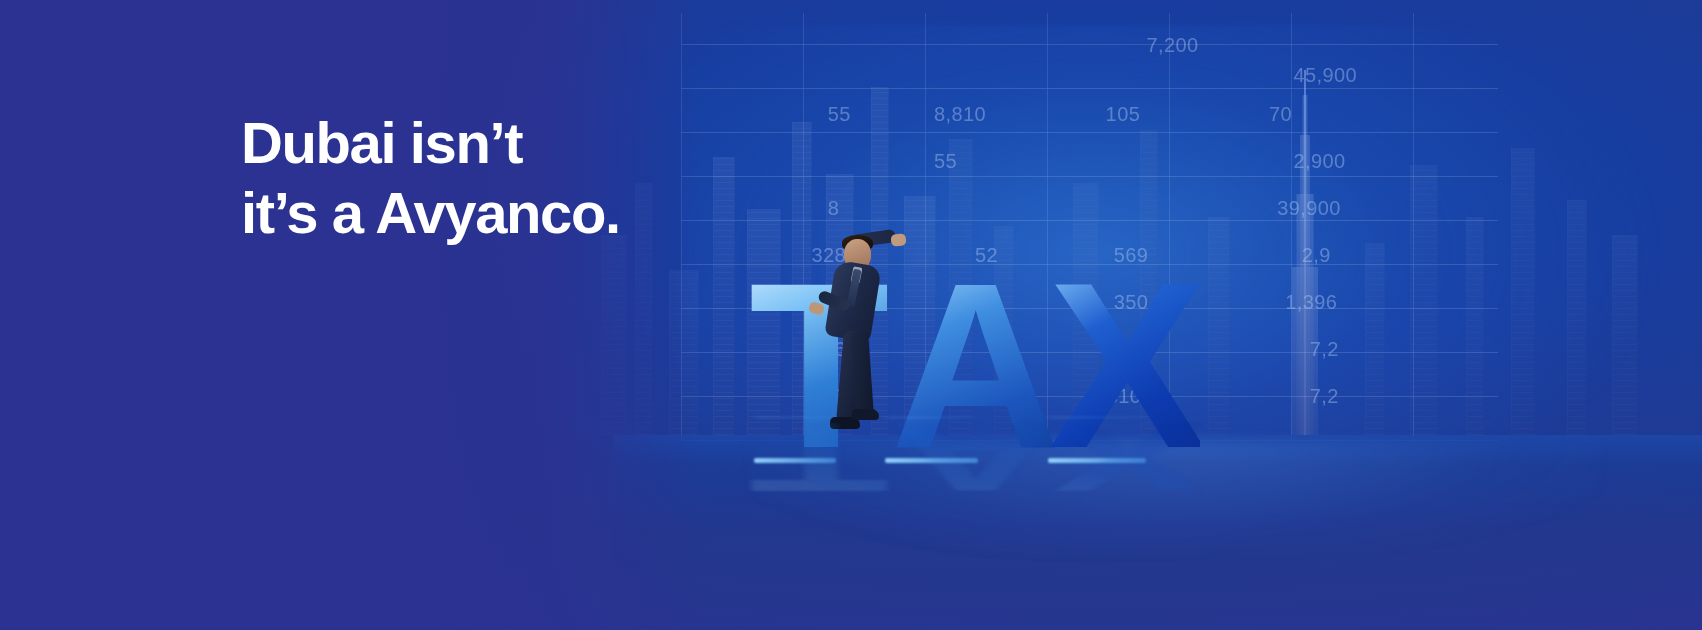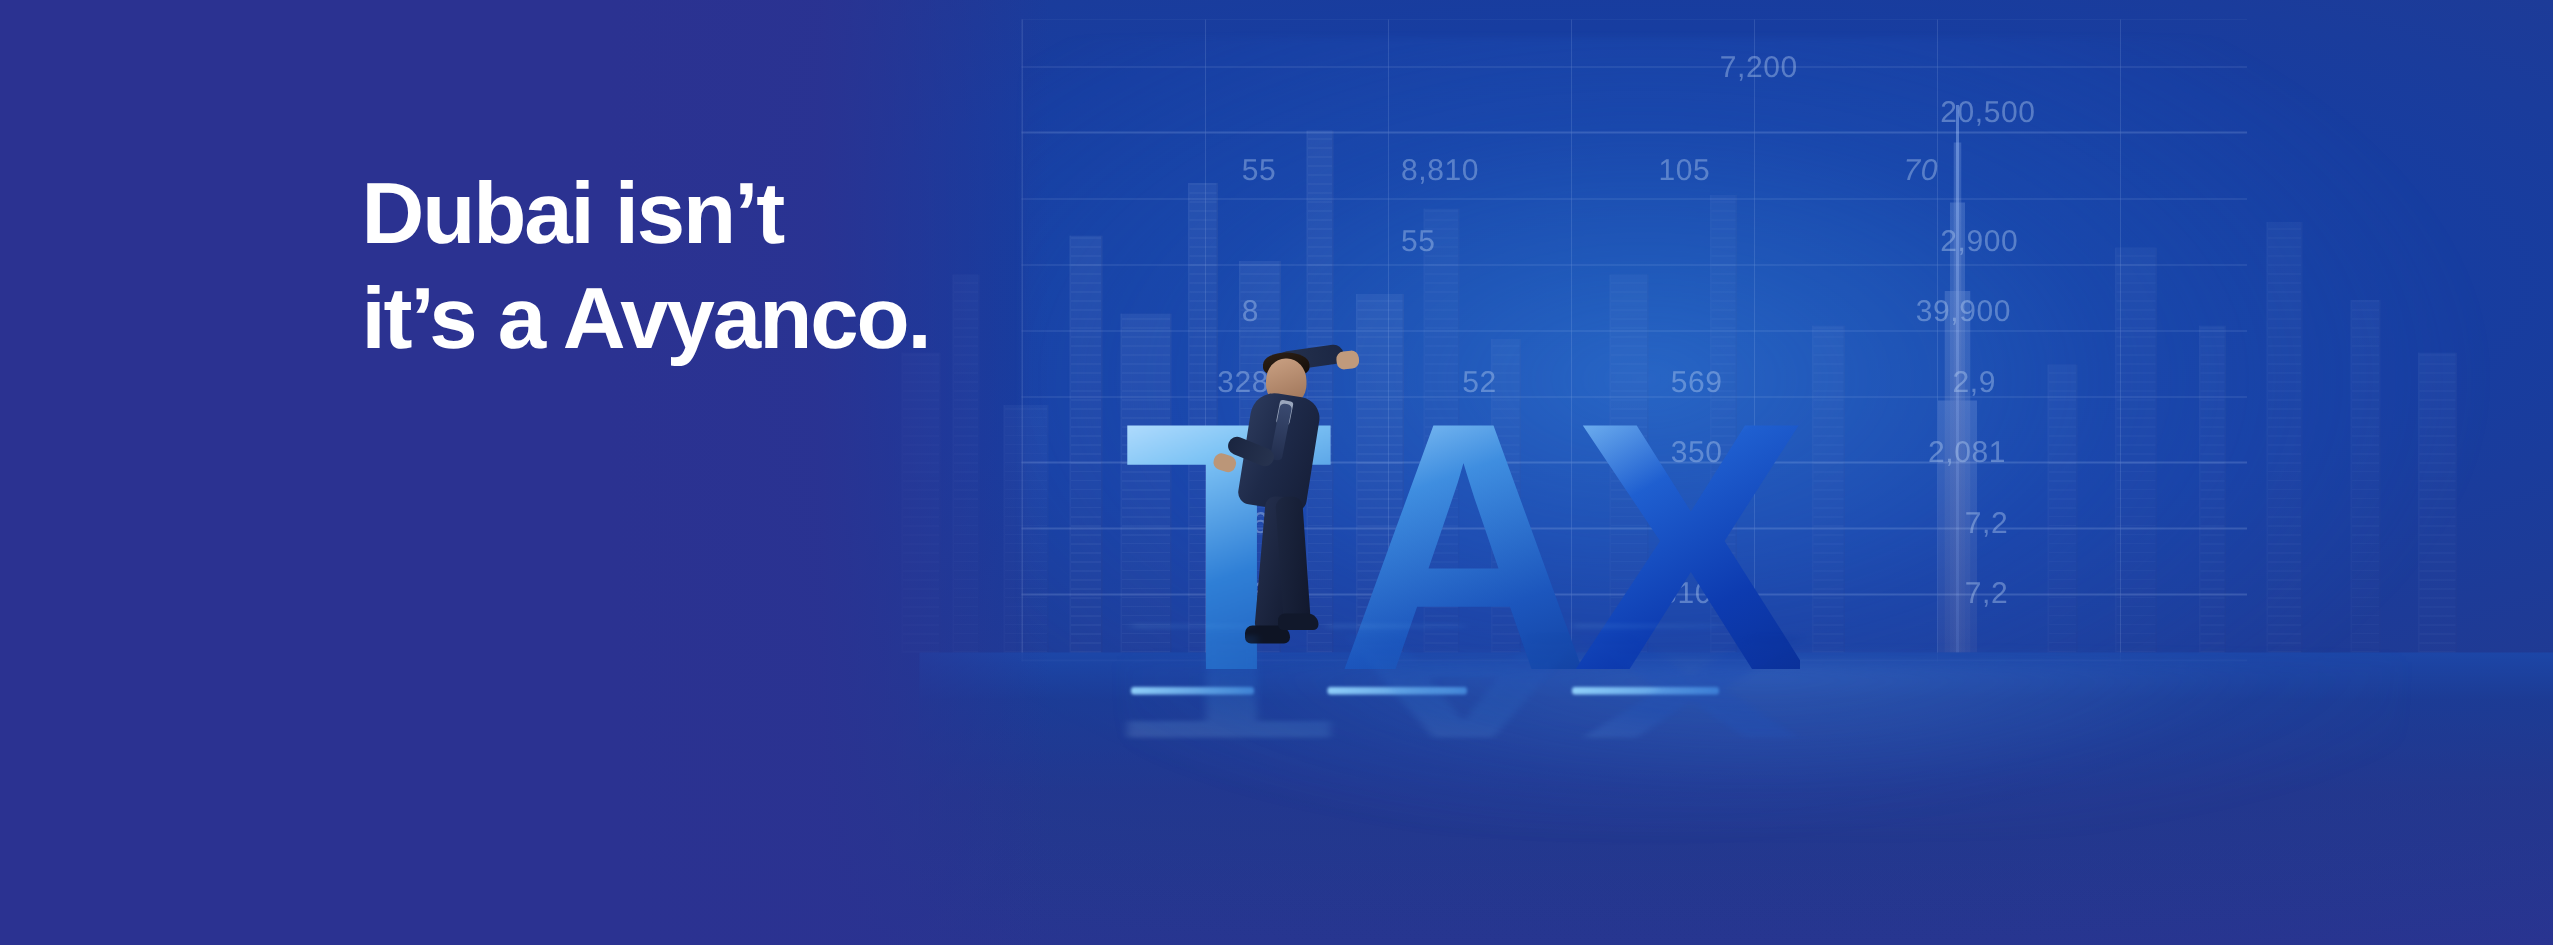--- a/index.html
+++ b/index.html
@@ -178,36 +178,36 @@
           <i class="s2"></i>
           <i class="s3"></i>
           <i class="s4"></i>
           <i class="spire"></i>
       </div>
     </div>
 
     <div class="sheet"></div>
     <div class="sheet-nums" id="nums-host">
         <span style="left: 57%; top: 5%;">7,200</span>
-        <span style="left: 75%; top: 12%;">20,500</span>
+        <span style="left: 75%; top: 12%;">45,900</span>
         <span style="left: 18%; top: 21%;">55</span>
         <span style="left: 31%; top: 21%;">8,810</span>
         <span style="left: 52%; top: 21%;">105</span>
-        <span style="left: 72%; top: 21%; font-style: italic;">70</span>
+        <span style="left: 72%; top: 21%;">70</span>
         <span style="left: 31%; top: 32%;">55</span>
         <span style="left: 75%; top: 32%;">2,900</span>
         <span style="left: 18%; top: 43%;">8</span>
         <span style="left: 73%; top: 43%;">39,900</span>
         <span style="left: 16%; top: 54%;">328</span>
         <span style="left: 36%; top: 54%;">52</span>
         <span style="left: 53%; top: 54%;">569</span>
         <span style="left: 76%; top: 54%;">2,9</span>
         <span style="left: 16%; top: 65%;">396</span>
         <span style="left: 53%; top: 65%;">350</span>
-        <span style="left: 74%; top: 65%;">2,081</span>
+        <span style="left: 74%; top: 65%;">1,396</span>
         <span style="left: 16%; top: 76%;">686</span>
         <span style="left: 77%; top: 76%;">7,2</span>
         <span style="left: 16%; top: 87%;">686</span>
         <span style="left: 50%; top: 87%;">8,810</span>
         <span style="left: 77%; top: 87%;">7,2</span>
       </div>
 
     <div class="floor"></div>
     <div class="floor-sheen"></div>
 

